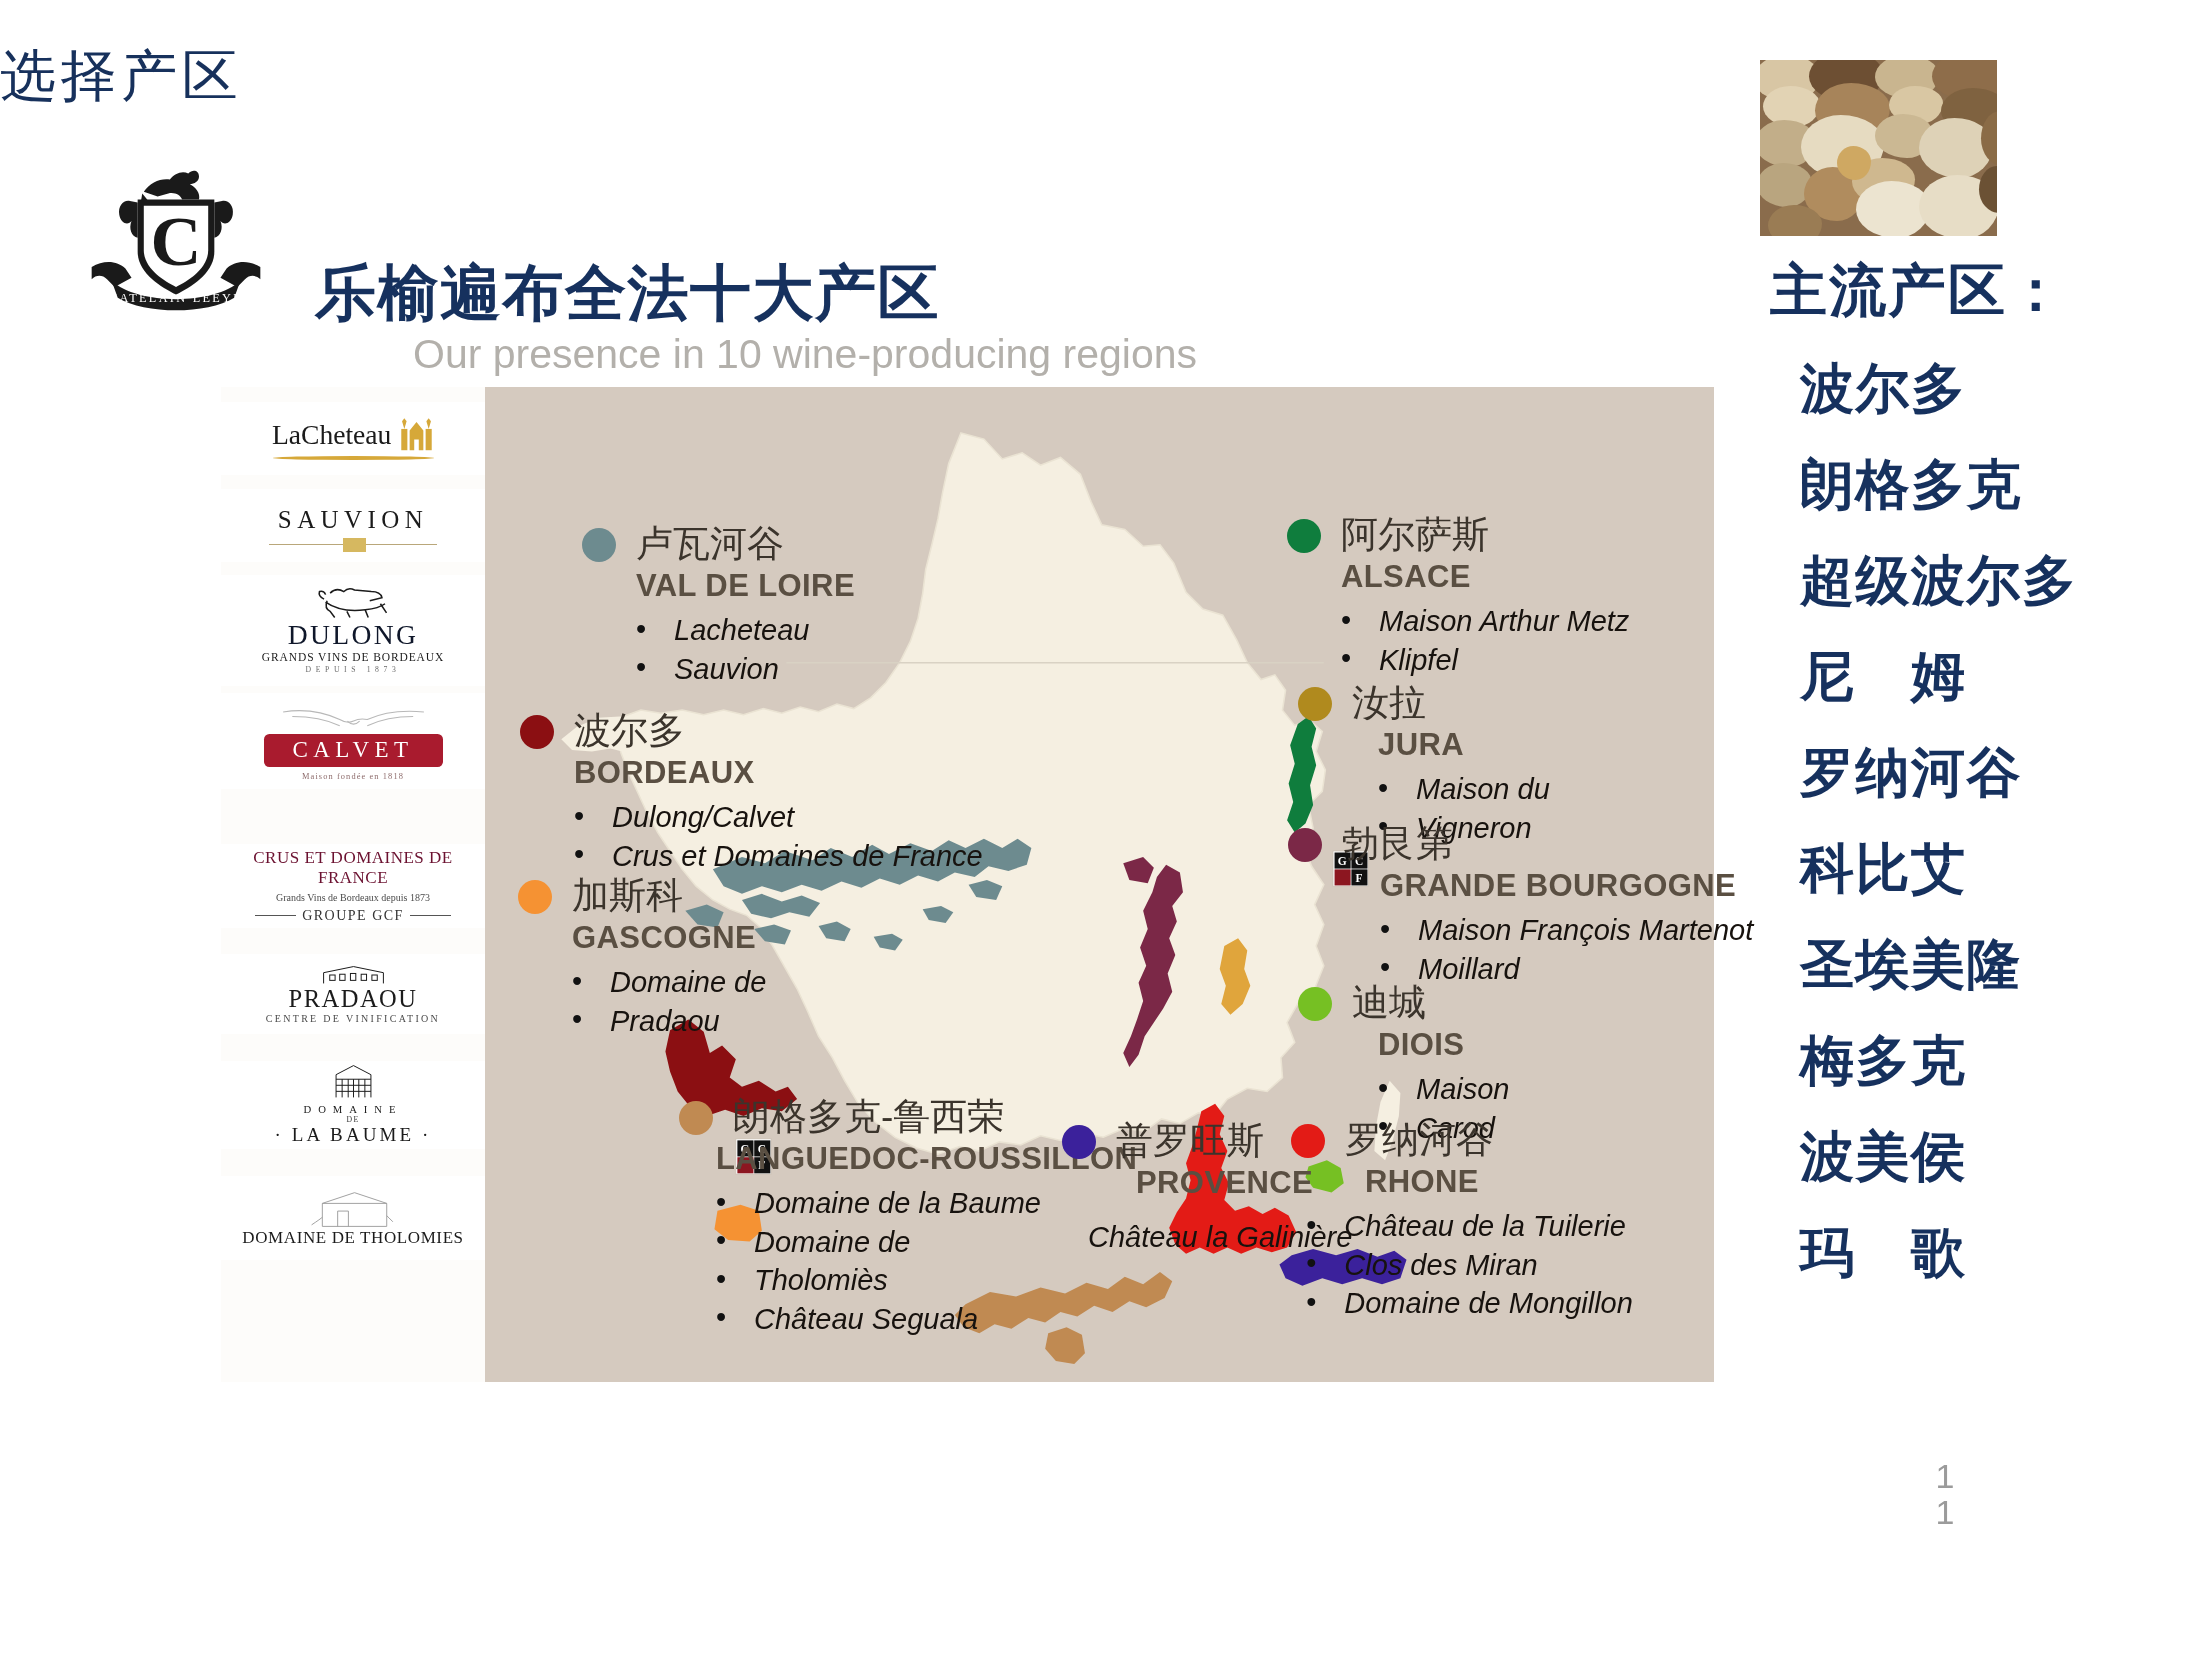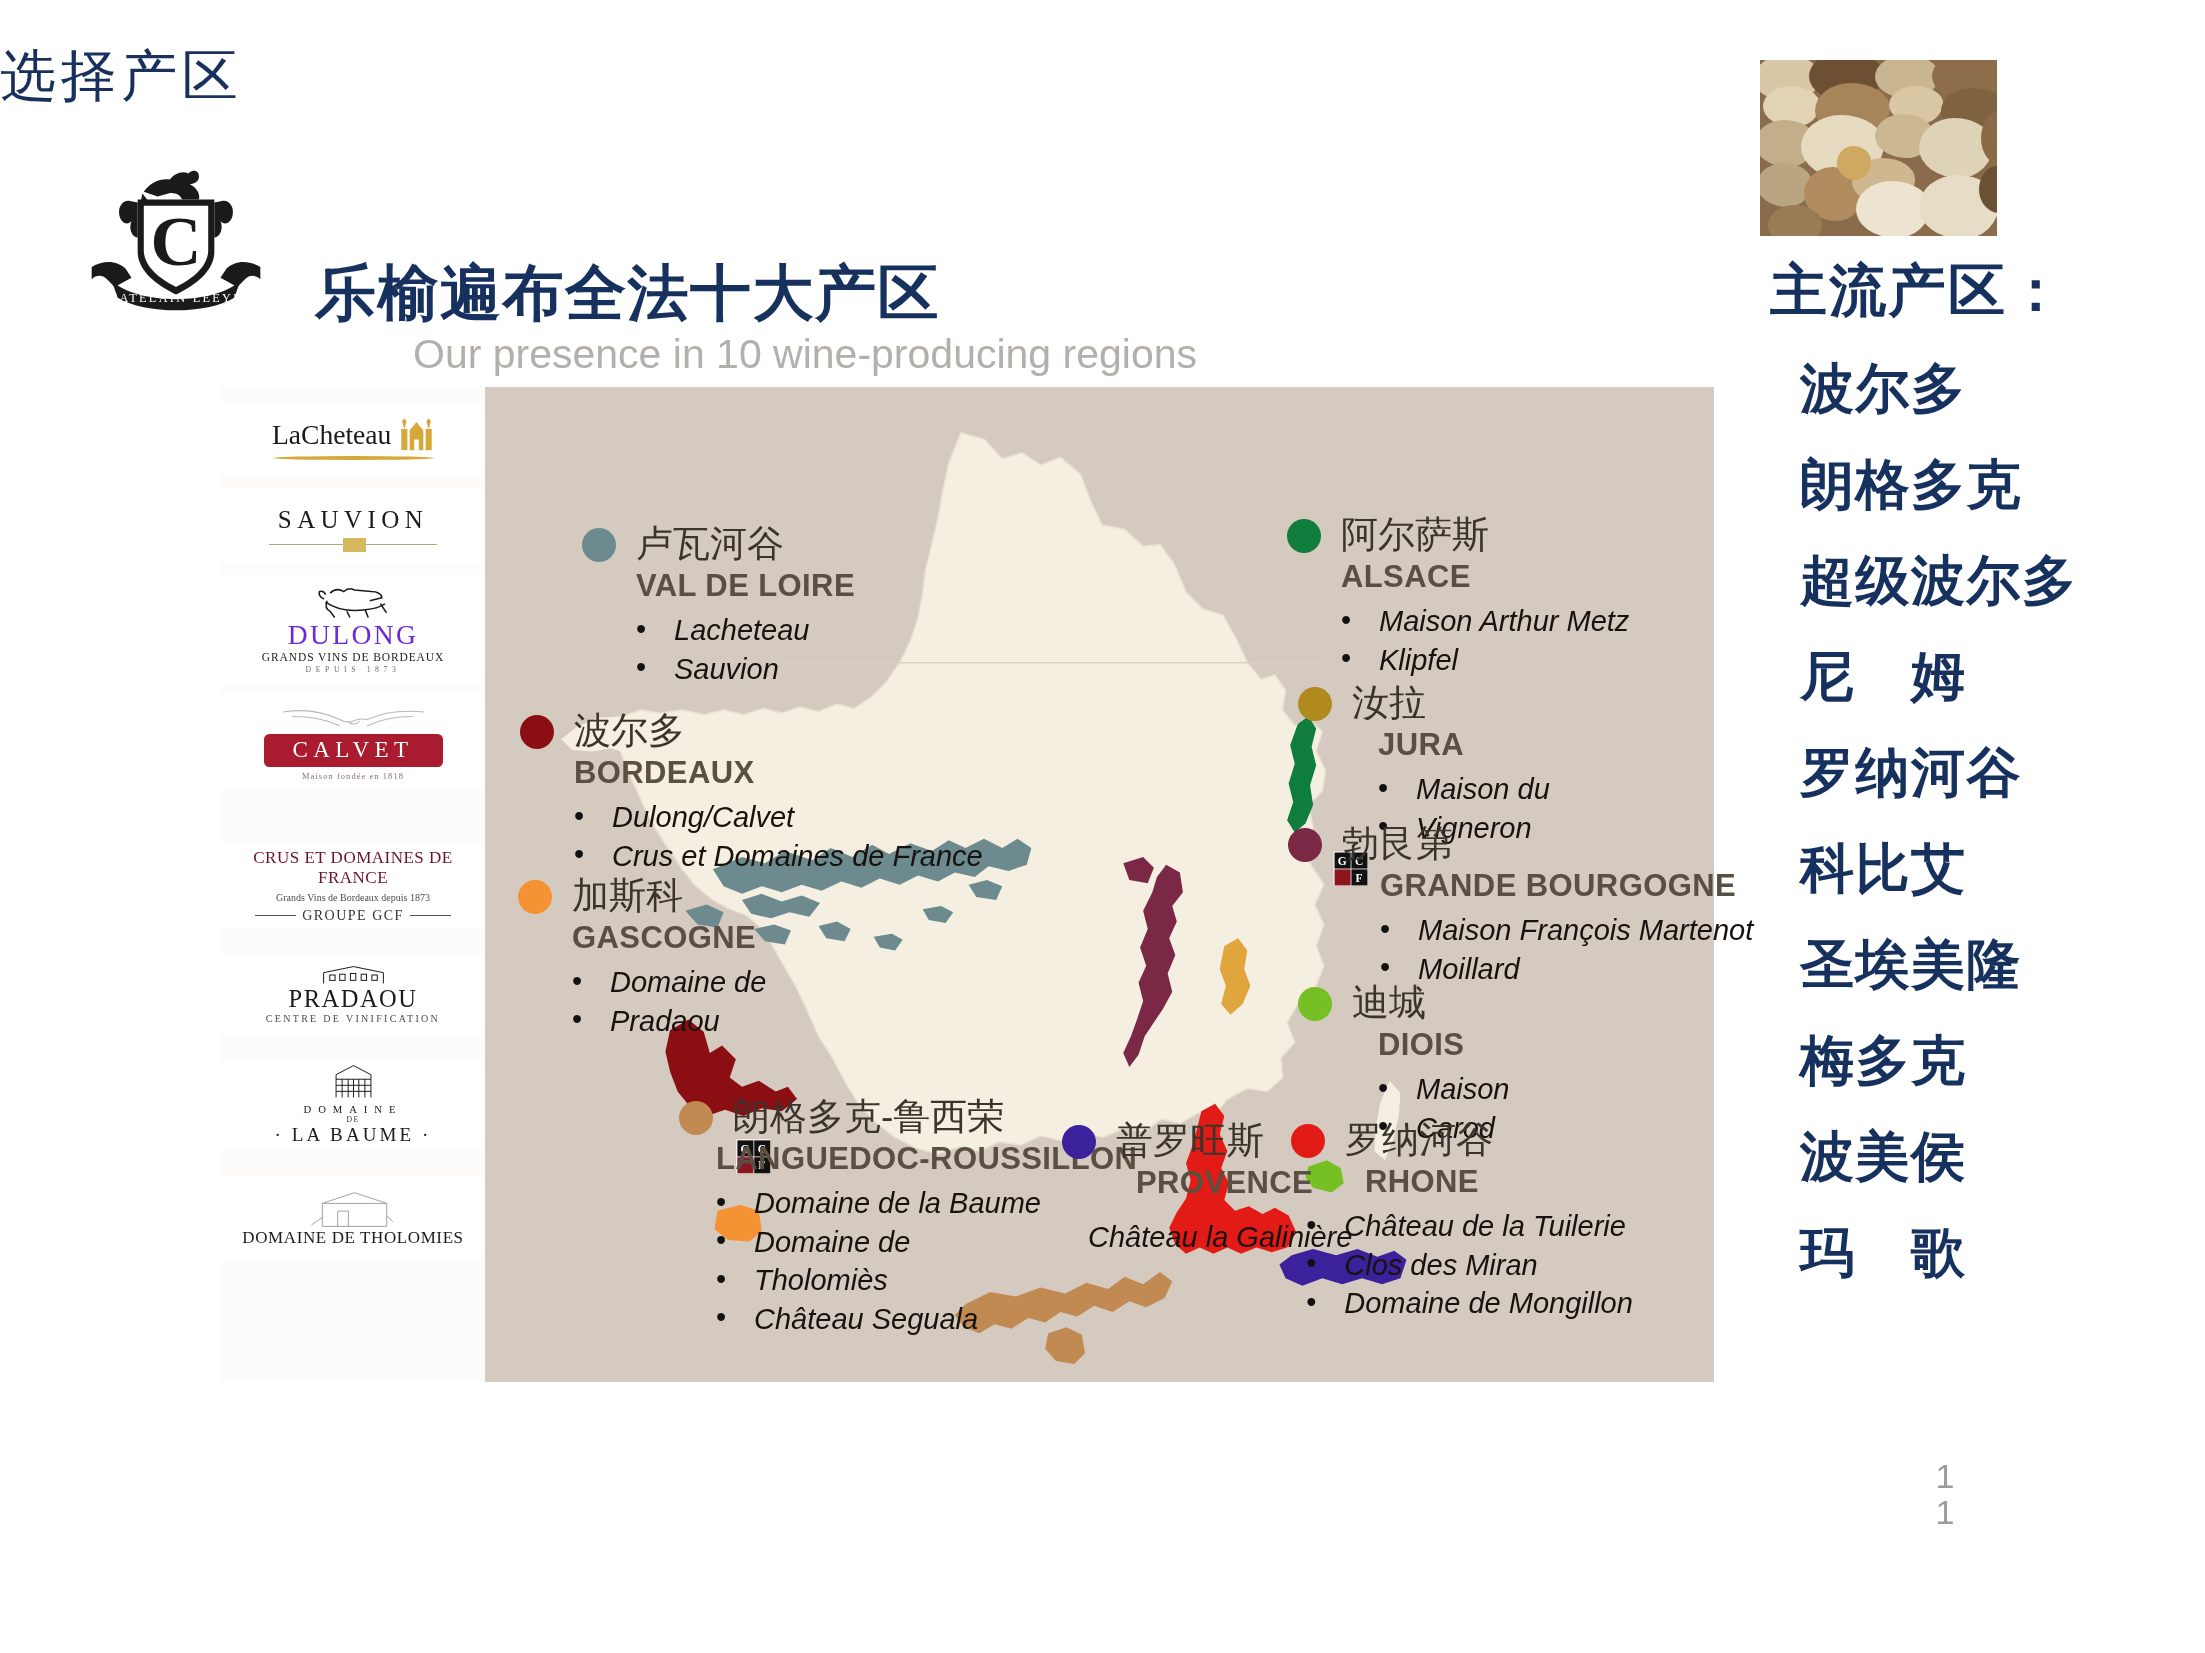--- a/index.html
+++ b/index.html
@@ -226,21 +226,21 @@
 
       <div class="logo-card" style="top:188px;height:111px;">
         <svg width="92" height="32" viewBox="0 0 120 42">
           <g fill="none" stroke="#1b1b1b" stroke-width="2">
             <path d="M30 8 q8 -8 18 -2 q6 -6 14 -2 l22 2 q12 0 14 8 l-16 4"></path>
             <path d="M22 16 q-8 -4 -6 -10 q6 -2 8 4"></path>
             <path d="M26 18 q-4 10 4 14 l6 8 M52 32 l4 8 M76 30 l4 10 M96 22 l8 12"></path>
             <path d="M24 20 q20 14 52 10 q18 -2 26 -8"></path>
           </g>
         </svg>
-        <span class="logo-serif" style="font-size:27.6px;letter-spacing:2.3px;color:#6d28d9;text-align:right;">DULONG</span>
+        <span class="logo-serif" style="font-size:27.6px;letter-spacing:2.3px;color:#0f172a;text-align:right;">DULONG</span>
         <span class="logo-serif" style="font-size:11.5px;letter-spacing:0.9px;color:#1b1b1b;">GRANDS VINS DE BORDEAUX</span>
         <span class="logo-serif" style="font-size:7.7px;letter-spacing:4.6px;color:#6b6b6b;margin-top:2.3px;">DEPUIS 1873</span>
       </div>
 
       <div class="logo-card" style="top:306px;height:96px;">
         <svg width="153" height="31" viewBox="0 0 200 40">
           <g fill="none" stroke="#b8b8b8" stroke-width="1.4">
             <path d="M8 14 q40 -6 74 10 q10 6 18 2 q8 -4 18 -2 q30 -14 74 -10"></path>
             <path d="M20 20 q36 0 62 12 M178 20 q-34 0 -60 12"></path>
             <path d="M92 26 q8 8 16 0"></path>

